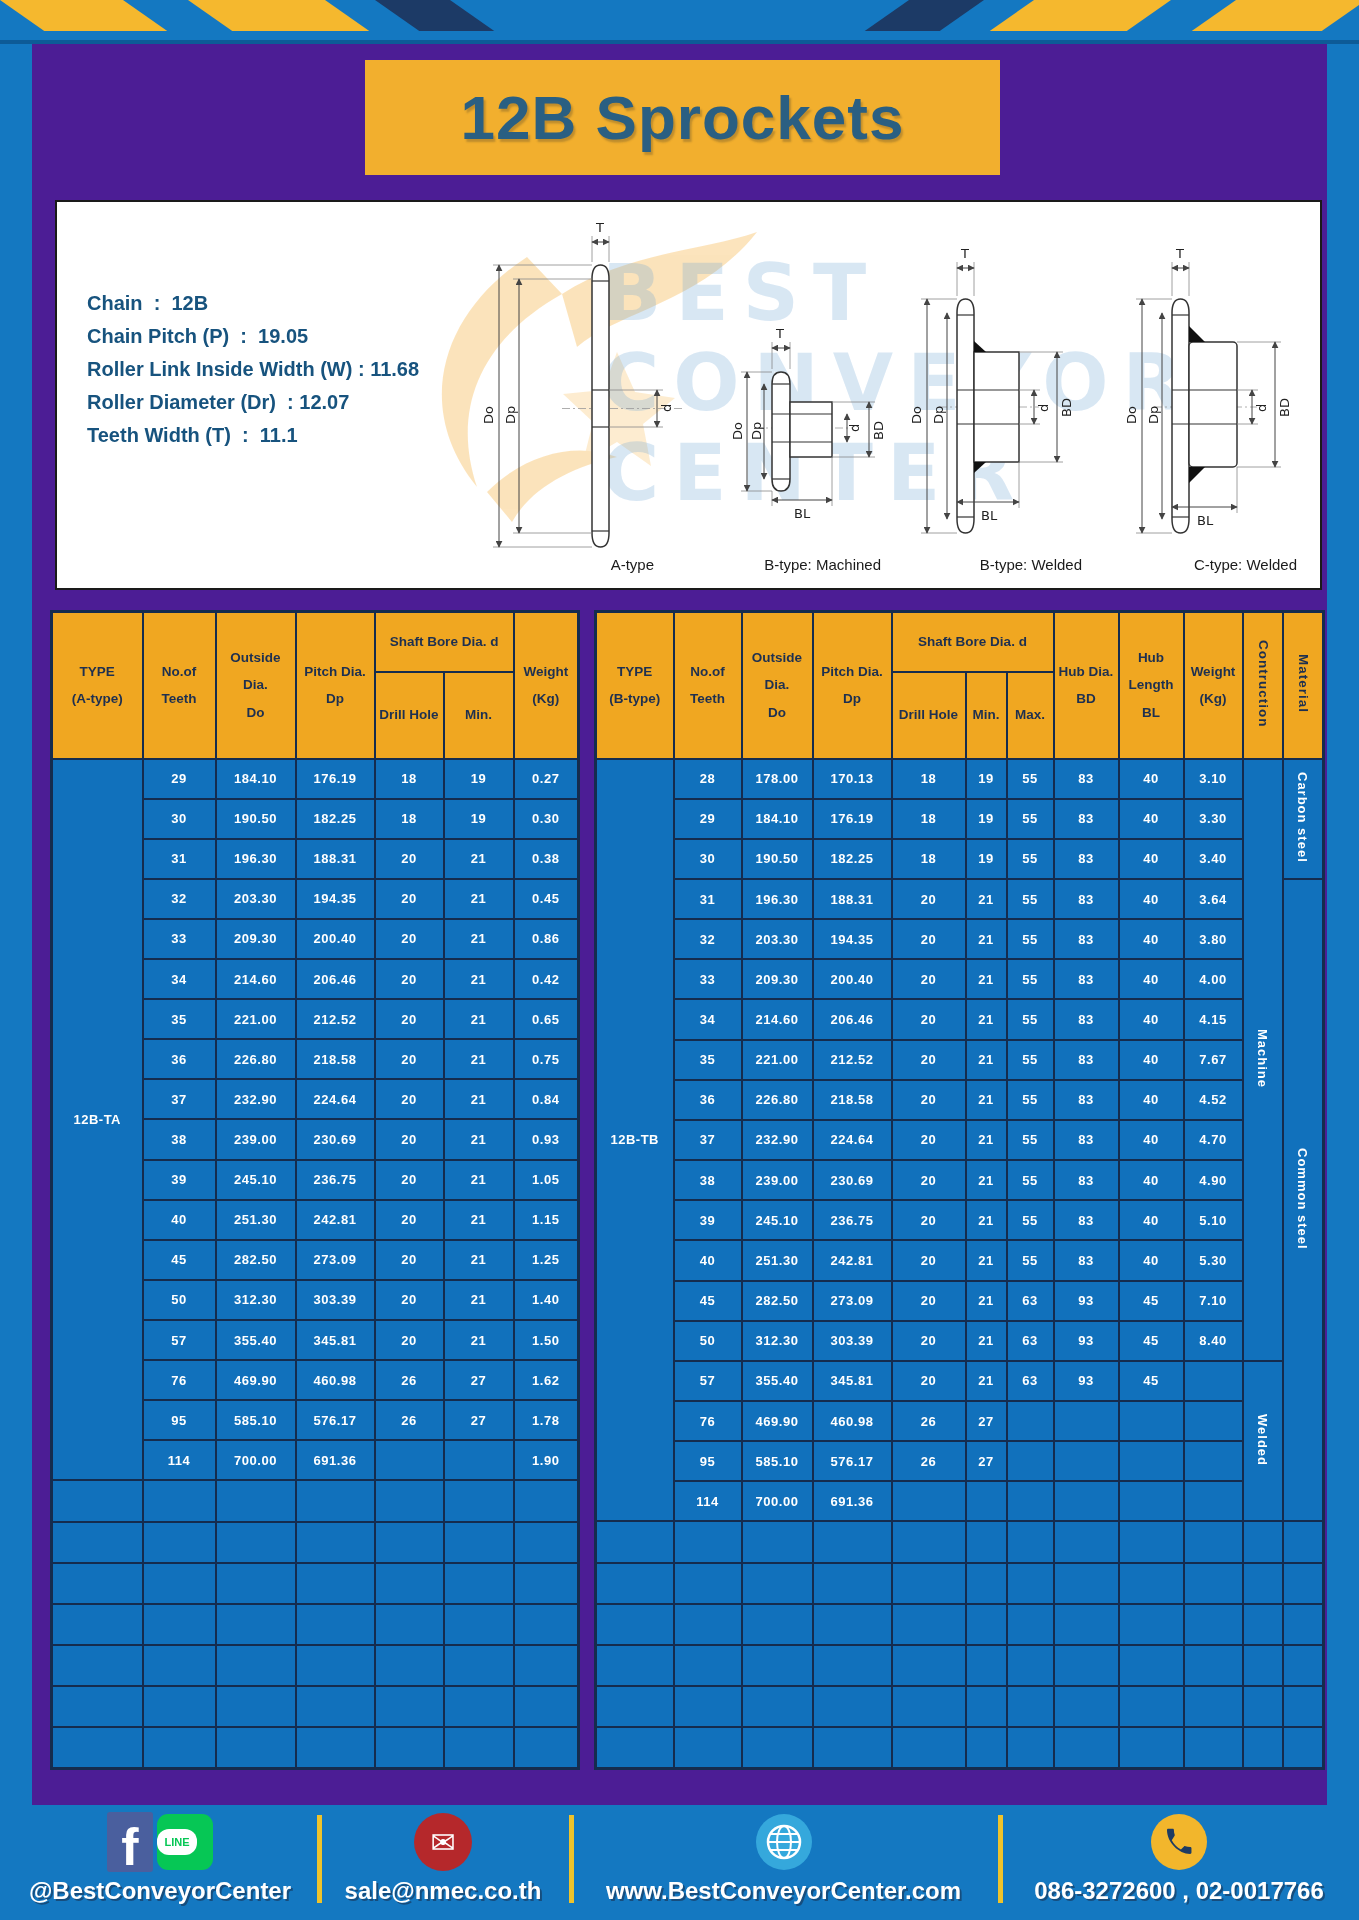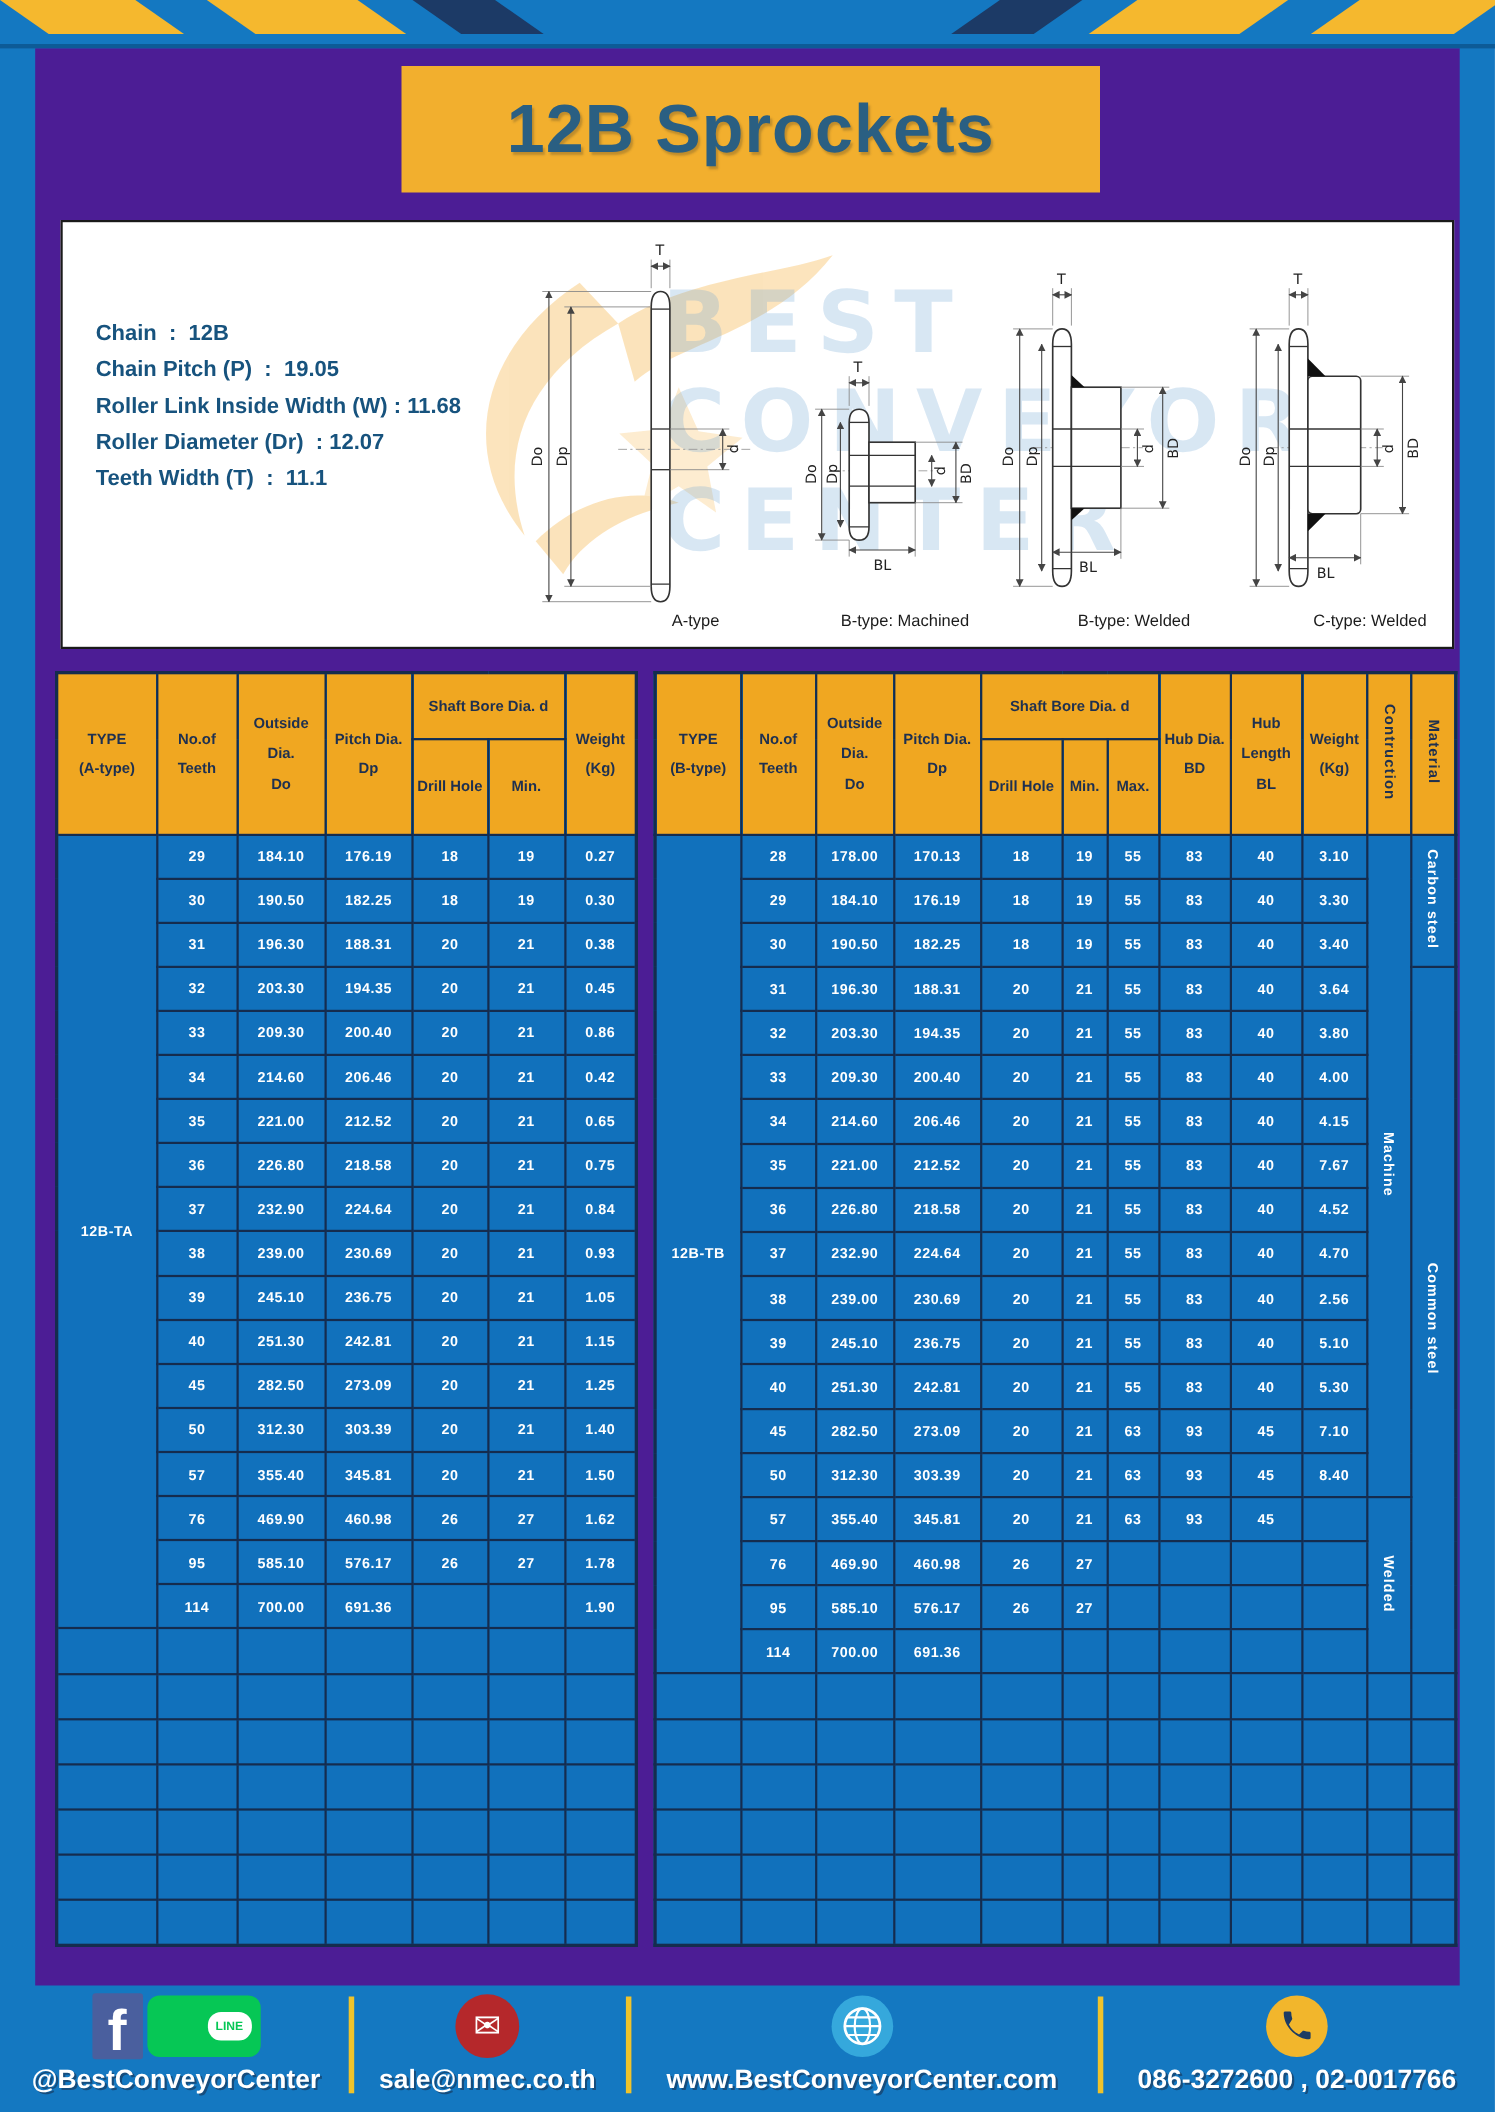--- a/index.html
+++ b/index.html
@@ -55,21 +55,21 @@
   
   .footer{position:absolute;left:0;top:1805px;width:1359px;height:115px;}
   .f-div{position:absolute;top:10px;width:5px;height:88px;background:#EFC32B;}
   .f-sec{position:absolute;top:6px;display:flex;flex-direction:column;align-items:center;gap:4px;}
   .f-icons{display:flex;align-items:center;gap:4px;height:62px;}
   .f-text{font-size:24px;font-weight:bold;color:#fff;white-space:nowrap;
           text-shadow:2px 2px 0 rgba(23,48,80,.6);}
   .fb-icon{width:46px;height:60px;background:#4A5F9E;color:#fff;font-size:52px;font-weight:bold;
            display:flex;align-items:flex-end;justify-content:center;line-height:.95;border-radius:3px;}
   .line-icon{width:56px;height:56px;background:#06C755;border-radius:11px;display:flex;
-             align-items:center;justify-content:center;padding-left:47px;}
+             align-items:center;}
   .line-bubble{background:#fff;border-radius:12px;width:40px;height:26px;display:flex;align-items:center;
                justify-content:center;color:#06C755;font-size:11px;font-weight:bold;}
   .mail-icon{width:58px;height:58px;border-radius:50%;background:#B5282B;color:#fff;display:flex;
              align-items:center;justify-content:center;font-size:30px;}
 </style>
 </head>
 <body>
 
 <div class="page">
 
@@ -648,21 +648,21 @@
           </tr>
           <tr class="data">
             <td><span>38</span></td>
             <td><span>239.00</span></td>
             <td><span>230.69</span></td>
             <td><span>20</span></td>
             <td><span>21</span></td>
             <td><span>55</span></td>
             <td><span>83</span></td>
             <td><span>40</span></td>
-            <td><span>2.56</span></td>
+            <td><span>4.90</span></td>
           </tr>
           <tr class="data">
             <td><span>39</span></td>
             <td><span>245.10</span></td>
             <td><span>236.75</span></td>
             <td><span>20</span></td>
             <td><span>21</span></td>
             <td><span>55</span></td>
             <td><span>83</span></td>
             <td><span>40</span></td>

